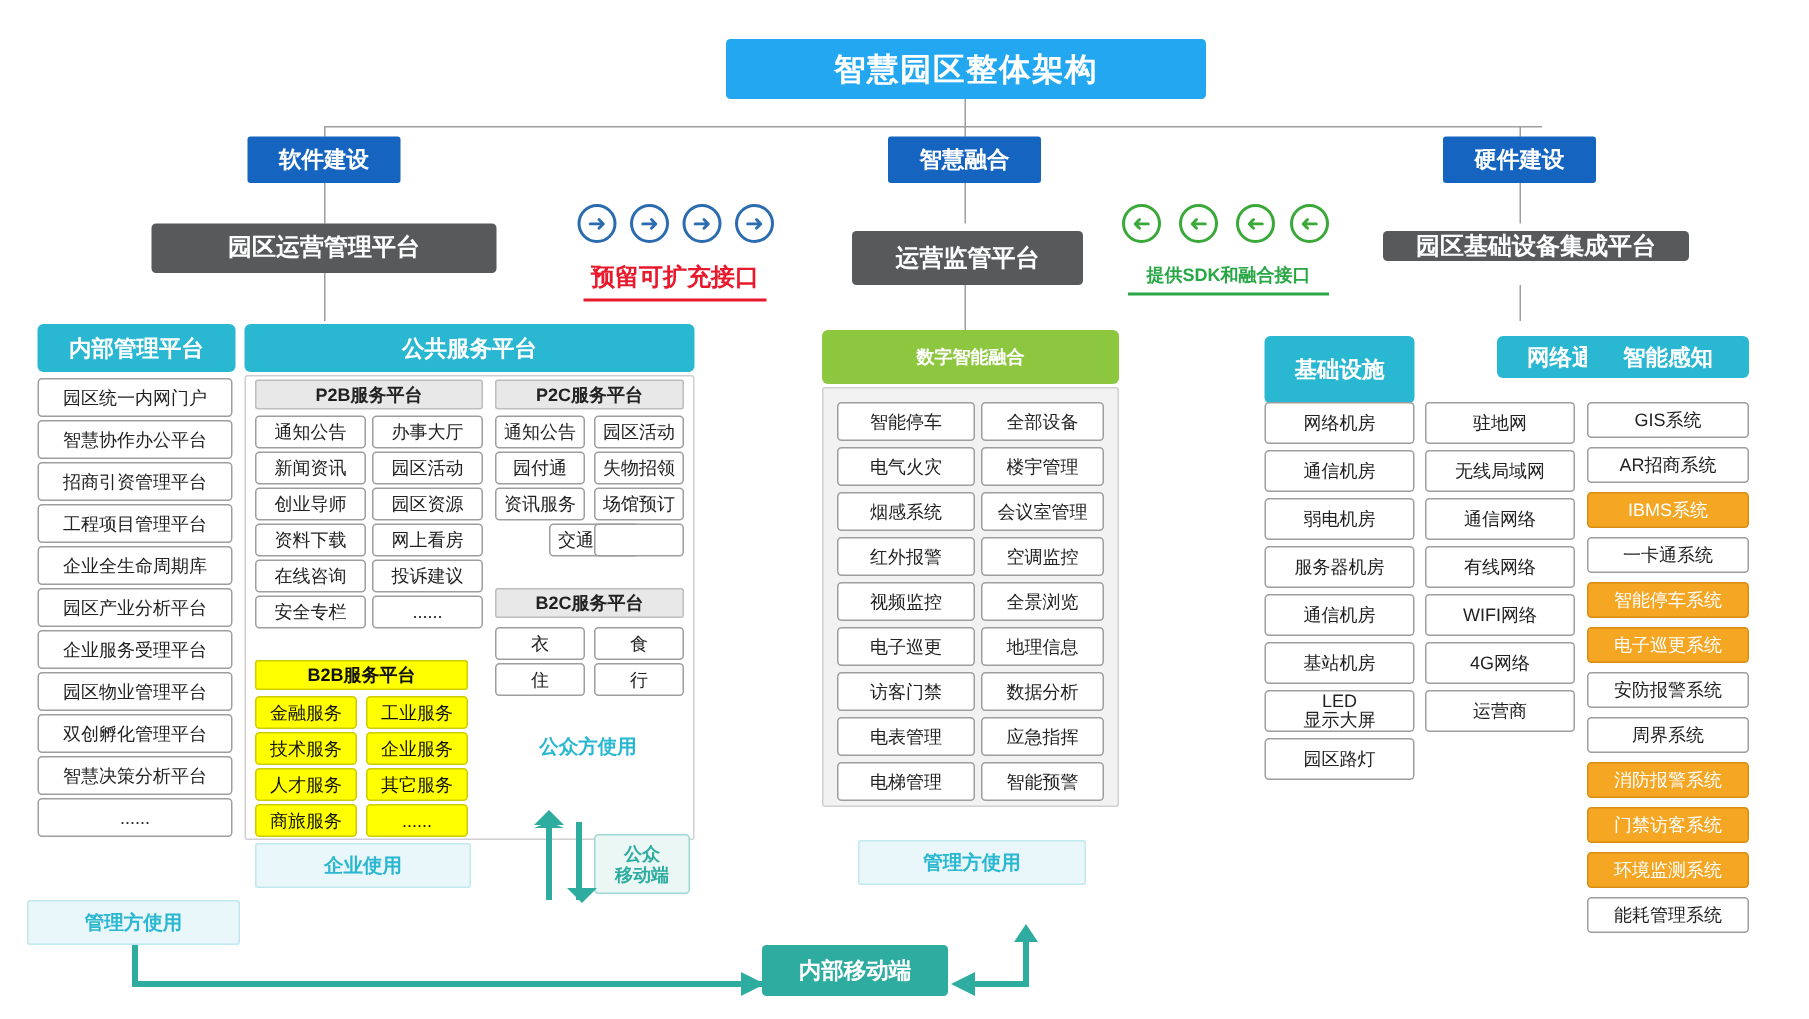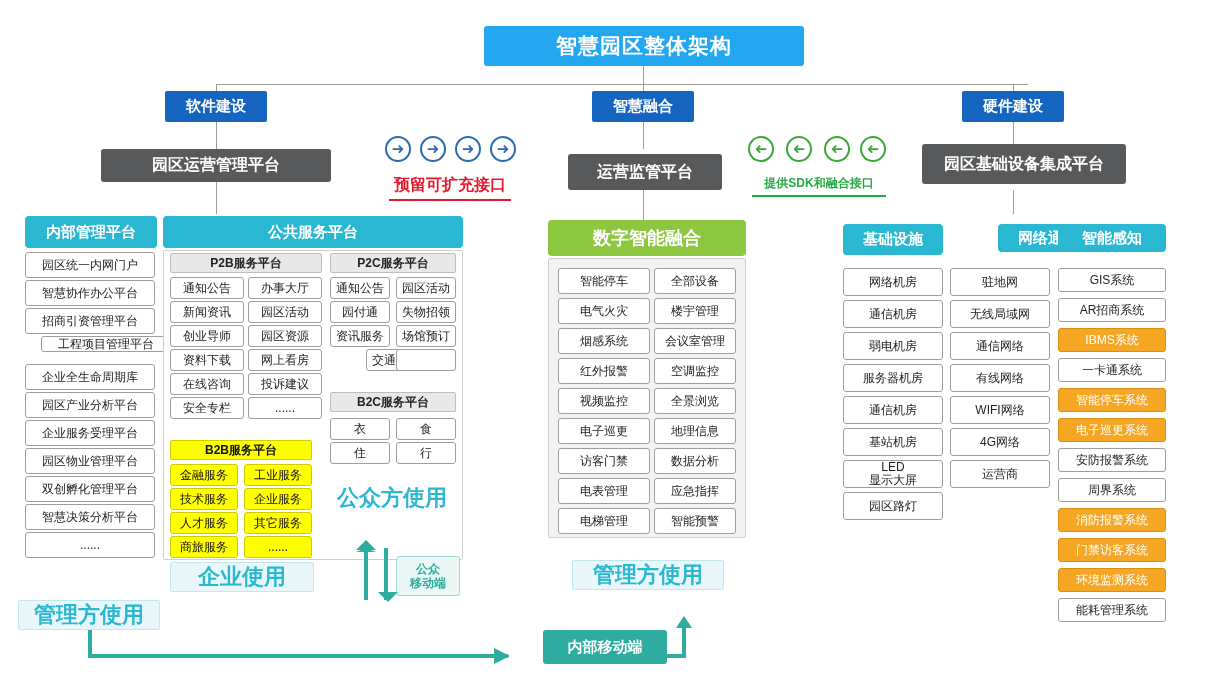--- a/index.html
+++ b/index.html
@@ -23,21 +23,21 @@
   .blue-head{
     background:#1565c0;color:#fff;font-size:15px;font-weight:bold;border-radius:2px;
   }
   .gray-head{
     background:#58595b;color:#fff;font-size:16px;font-weight:bold;border-radius:3px;
   }
   .cyan-head{
     background:#2ab7d1;color:#fff;font-size:15px;font-weight:bold;border-radius:4px;
   }
   .green-head{
-    background:#8dc63f;color:#fff;font-size:18px;font-weight:bold;border-radius:4px;
+    background:#8dc63f;color:#fff;font-size:12px;font-weight:bold;border-radius:4px;
   }
   .sub-head{
     background:#e8e8e8;color:#222;font-size:12px;font-weight:bold;border:1px solid #bdbdbd;border-radius:2px;
   }
   .yellow-head{
     background:#ffff00;color:#111;font-size:12px;font-weight:bold;border:1px solid #cfcf00;border-radius:2px;
   }
   .cell{
     background:#ffffff;border:1px solid #9e9e9e;border-radius:3px;font-size:12px;color:#222;
   }
@@ -54,21 +54,21 @@
     position:absolute;box-sizing:border-box;border:1px solid #cfcfcf;background:#ffffff;border-radius:2px;
   }
   .note-red{
     position:absolute;color:#e8192c;font-size:16px;font-weight:bold;white-space:nowrap;
   }
   .note-green{
     position:absolute;color:#28a745;font-size:12px;font-weight:bold;white-space:nowrap;
   }
   .user-tag{
     position:absolute;box-sizing:border-box;display:flex;align-items:center;justify-content:center;
-    color:#2ab7d1;font-size:22px;font-weight:bold;border:1px solid #bfe8ef;background:#eaf7fa;border-radius:2px;
+    color:#2ab7d1;font-size:13px;font-weight:bold;border:1px solid #bfe8ef;background:#eaf7fa;border-radius:2px;
   }
   .user-tag.plain{border:none;background:transparent;}
   .teal-box{
     position:absolute;box-sizing:border-box;display:flex;align-items:center;justify-content:center;
     background:#2eaca0;color:#fff;font-size:15px;font-weight:bold;border-radius:3px;
   }
   .teal-small{
     position:absolute;box-sizing:border-box;display:flex;align-items:center;justify-content:center;
     color:#2eaca0;font-size:12px;font-weight:bold;border:1px solid #9fd8d2;background:#eaf7f5;border-radius:3px;
     line-height:14px;text-align:center;
@@ -103,42 +103,42 @@
   <div class="line" style="left:1013px;top:190px;width:1px;height:24px;"></div>
 
   <div class="box title-main" style="left:484px;top:26px;width:320px;height:40px;">智慧园区整体架构</div>
 
   <div class="box blue-head" style="left:165px;top:91px;width:102px;height:31px;">软件建设</div>
   <div class="box blue-head" style="left:592px;top:91px;width:102px;height:31px;">智慧融合</div>
   <div class="box blue-head" style="left:962px;top:91px;width:102px;height:31px;">硬件建设</div>
 
   <div class="box gray-head" style="left:101px;top:149px;width:230px;height:33px;">园区运营管理平台</div>
   <div class="box gray-head" style="left:568px;top:154px;width:154px;height:36px;">运营监管平台</div>
-  <div class="box gray-head" style="left:922px;top:144px;width:204px;height:40px;">园区基础设备集成平台</div>
+  <div class="box gray-head" style="left:922px;top:154px;width:204px;height:20px;">园区基础设备集成平台</div>
 
   <div class="arrow-circle arrow-blue" style="left:385px;top:136px;">➜</div>
   <div class="arrow-circle arrow-blue" style="left:420px;top:136px;">➜</div>
   <div class="arrow-circle arrow-blue" style="left:455px;top:136px;">➜</div>
   <div class="arrow-circle arrow-blue" style="left:490px;top:136px;">➜</div>
   <div class="note-red" style="left:389px;top:172px;width:122px;text-align:center;padding:3px 0;background:#fff;border-bottom:2px solid #e8192c;">预留可扩充接口</div>
 
   <div class="arrow-circle arrow-green" style="left:748px;top:136px;transform:scaleX(-1);">➜</div>
   <div class="arrow-circle arrow-green" style="left:786px;top:136px;transform:scaleX(-1);">➜</div>
   <div class="arrow-circle arrow-green" style="left:824px;top:136px;transform:scaleX(-1);">➜</div>
   <div class="arrow-circle arrow-green" style="left:860px;top:136px;transform:scaleX(-1);">➜</div>
   <div class="note-green" style="left:752px;top:172px;width:134px;text-align:center;padding:3px 0;background:#fff;border-bottom:2px solid #28a745;">提供SDK和融合接口</div>
 
   <div class="box cyan-head" style="left:25px;top:216px;width:132px;height:32px;">内部管理平台</div>
   <div class="box cyan-head" style="left:163px;top:216px;width:300px;height:32px;">公共服务平台</div>
 
   <div id="internal-list">
       <div class="box cell" style="left: 25px; top: 252px; width: 130px; height: 26px;">园区统一内网门户</div>
       <div class="box cell" style="left: 25px; top: 280px; width: 130px; height: 26px;">智慧协作办公平台</div>
       <div class="box cell" style="left: 25px; top: 308px; width: 130px; height: 26px;">招商引资管理平台</div>
-      <div class="box cell" style="left: 41px; top: 336px; width: 130px; height: 16px;">工程项目管理平台</div>
+      <div class="box cell" style="left: 25px; top: 336px; width: 130px; height: 26px;">工程项目管理平台</div>
       <div class="box cell" style="left: 25px; top: 364px; width: 130px; height: 26px;">企业全生命周期库</div>
       <div class="box cell" style="left: 25px; top: 392px; width: 130px; height: 26px;">园区产业分析平台</div>
       <div class="box cell" style="left: 25px; top: 420px; width: 130px; height: 26px;">企业服务受理平台</div>
       <div class="box cell" style="left: 25px; top: 448px; width: 130px; height: 26px;">园区物业管理平台</div>
       <div class="box cell" style="left: 25px; top: 476px; width: 130px; height: 26px;">双创孵化管理平台</div>
       <div class="box cell" style="left: 25px; top: 504px; width: 130px; height: 26px;">智慧决策分析平台</div>
       <div class="box cell" style="left: 25px; top: 532px; width: 130px; height: 26px;">......</div>
     </div>
 
   <div class="panel-white" style="left:163px;top:250px;width:300px;height:310px;"></div>
@@ -209,21 +209,21 @@
       <div class="box cell" style="left: 654px; top: 298px; width: 82px; height: 26px;">楼宇管理</div>
       <div class="box cell" style="left: 654px; top: 328px; width: 82px; height: 26px;">会议室管理</div>
       <div class="box cell" style="left: 654px; top: 358px; width: 82px; height: 26px;">空调监控</div>
       <div class="box cell" style="left: 654px; top: 388px; width: 82px; height: 26px;">全景浏览</div>
       <div class="box cell" style="left: 654px; top: 418px; width: 82px; height: 26px;">地理信息</div>
       <div class="box cell" style="left: 654px; top: 448px; width: 82px; height: 26px;">数据分析</div>
       <div class="box cell" style="left: 654px; top: 478px; width: 82px; height: 26px;">应急指挥</div>
       <div class="box cell" style="left: 654px; top: 508px; width: 82px; height: 26px;">智能预警</div>
     </div>
 
-  <div class="box cyan-head" style="left:843px;top:224px;width:100px;height:31px;">基础设施</div>
+  <div class="box cyan-head" style="left:843px;top:224px;width:100px;height:45px;">基础设施</div>
   <div class="box cyan-head" style="left:950px;top:224px;width:100px;height:28px;margin-left:48px;">网络通信</div>
   <div class="box cyan-head" style="left:1058px;top:224px;width:108px;height:28px;">智能感知</div>
   <div id="hw1-list">
       <div class="box cell" style="left: 843px; top: 268px; width: 100px; height: 28px;">网络机房</div>
       <div class="box cell" style="left: 843px; top: 300px; width: 100px; height: 28px;">通信机房</div>
       <div class="box cell" style="left: 843px; top: 332px; width: 100px; height: 28px;">弱电机房</div>
       <div class="box cell" style="left: 843px; top: 364px; width: 100px; height: 28px;">服务器机房</div>
       <div class="box cell" style="left: 843px; top: 396px; width: 100px; height: 28px;">通信机房</div>
       <div class="box cell" style="left: 843px; top: 428px; width: 100px; height: 28px; text-align: right;">基站机房</div>
       <div class="box cell" style="left: 843px; top: 460px; width: 100px; height: 28px; white-space: pre-line; line-height: 13px;">LED
@@ -254,21 +254,21 @@
       <div class="box cell" style="left: 1058px; top: 598px; width: 108px; height: 24px;">能耗管理系统</div>
     </div>
 
   <div class="user-tag plain" style="left:330px;top:482px;width:124px;height:32px;">公众方使用</div>
   <div class="user-tag" style="left:170px;top:562px;width:144px;height:30px;">企业使用</div>
   <div class="user-tag" style="left:18px;top:600px;width:142px;height:30px;">管理方使用</div>
   <div class="user-tag" style="left:572px;top:560px;width:152px;height:30px;">管理方使用</div>
 
   <div class="teal-small two-line" style="left:396px;top:556px;width:64px;height:40px;white-space:pre-line;">公众
 移动端</div>
-  <div class="teal-box" style="left:508px;top:630px;width:124px;height:34px;margin-left:35px;">内部移动端</div>
+  <div class="teal-box" style="left:508px;top:630px;width:124px;height:34px;">内部移动端</div>
 
   <div class="tline" style="left:364px;top:548px;width:4px;height:52px;"></div>
   <div class="tline" style="left:384px;top:548px;width:4px;height:52px;"></div>
   <div class="tline" style="left:356px;top:548px;width:20px;height:4px;clip-path:polygon(50% 0,100% 100%,0 100%);"></div>
   <div class="tline" style="left:356px;top:540px;width:20px;height:10px;clip-path:polygon(50% 0,100% 100%,0 100%);"></div>
   <div class="tline" style="left:378px;top:592px;width:20px;height:10px;clip-path:polygon(50% 100%,100% 0,0 0);"></div>
 
   <div class="tline" style="left:88px;top:654px;width:420px;height:4px;"></div>
   <div class="tline" style="left:88px;top:630px;width:4px;height:26px;"></div>
   <div class="tline" style="left:494px;top:648px;width:16px;height:16px;clip-path:polygon(0 0,100% 50%,0 100%);"></div>

